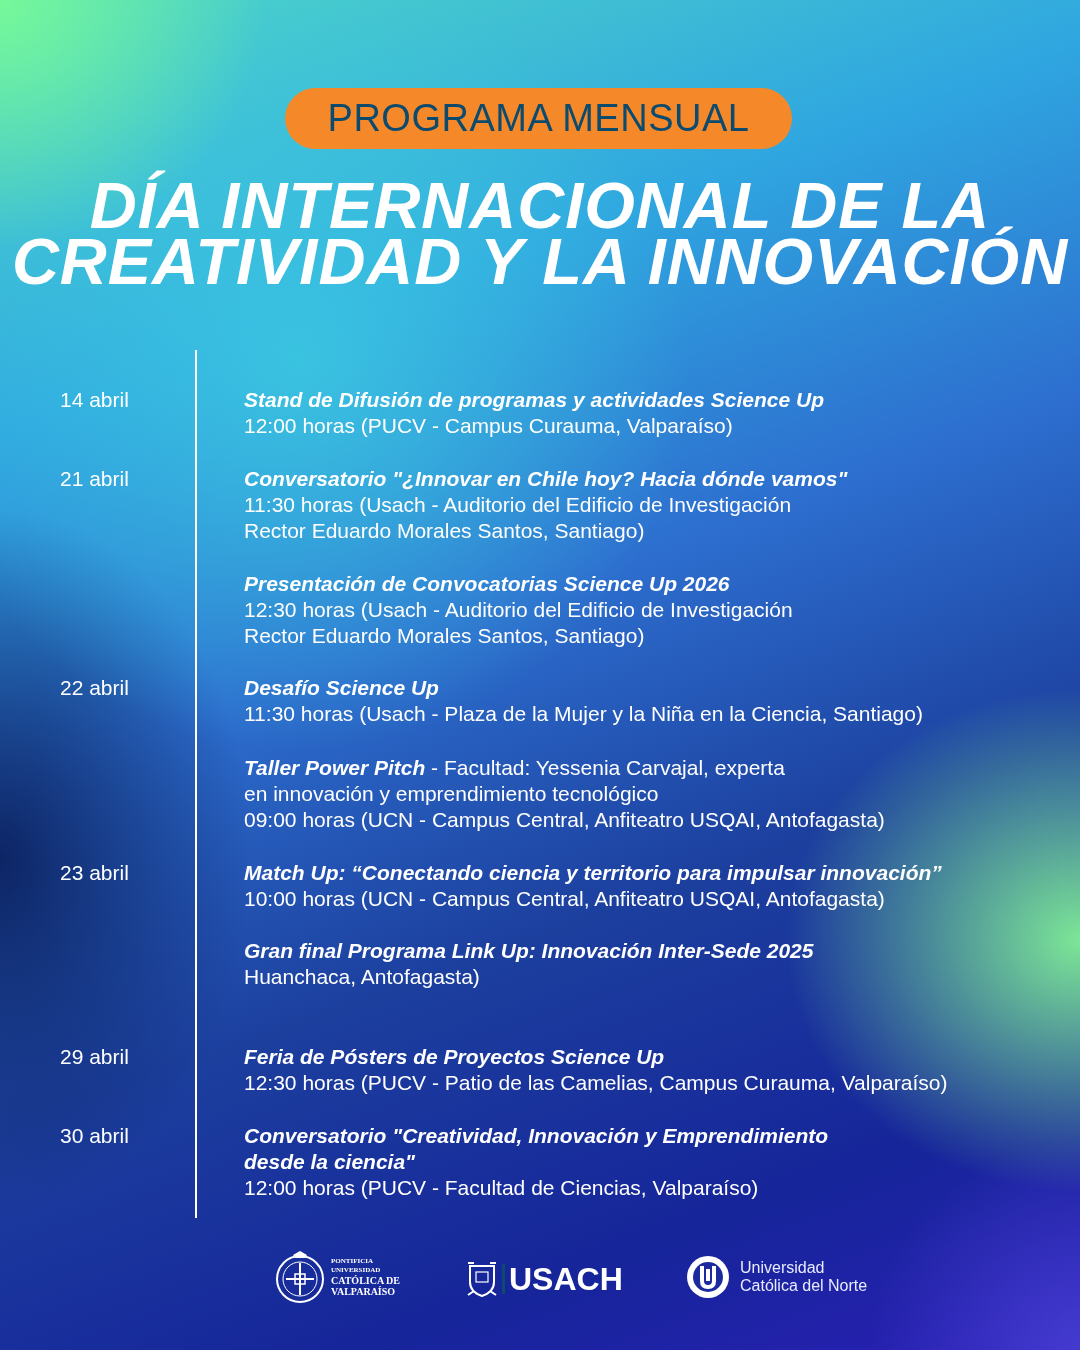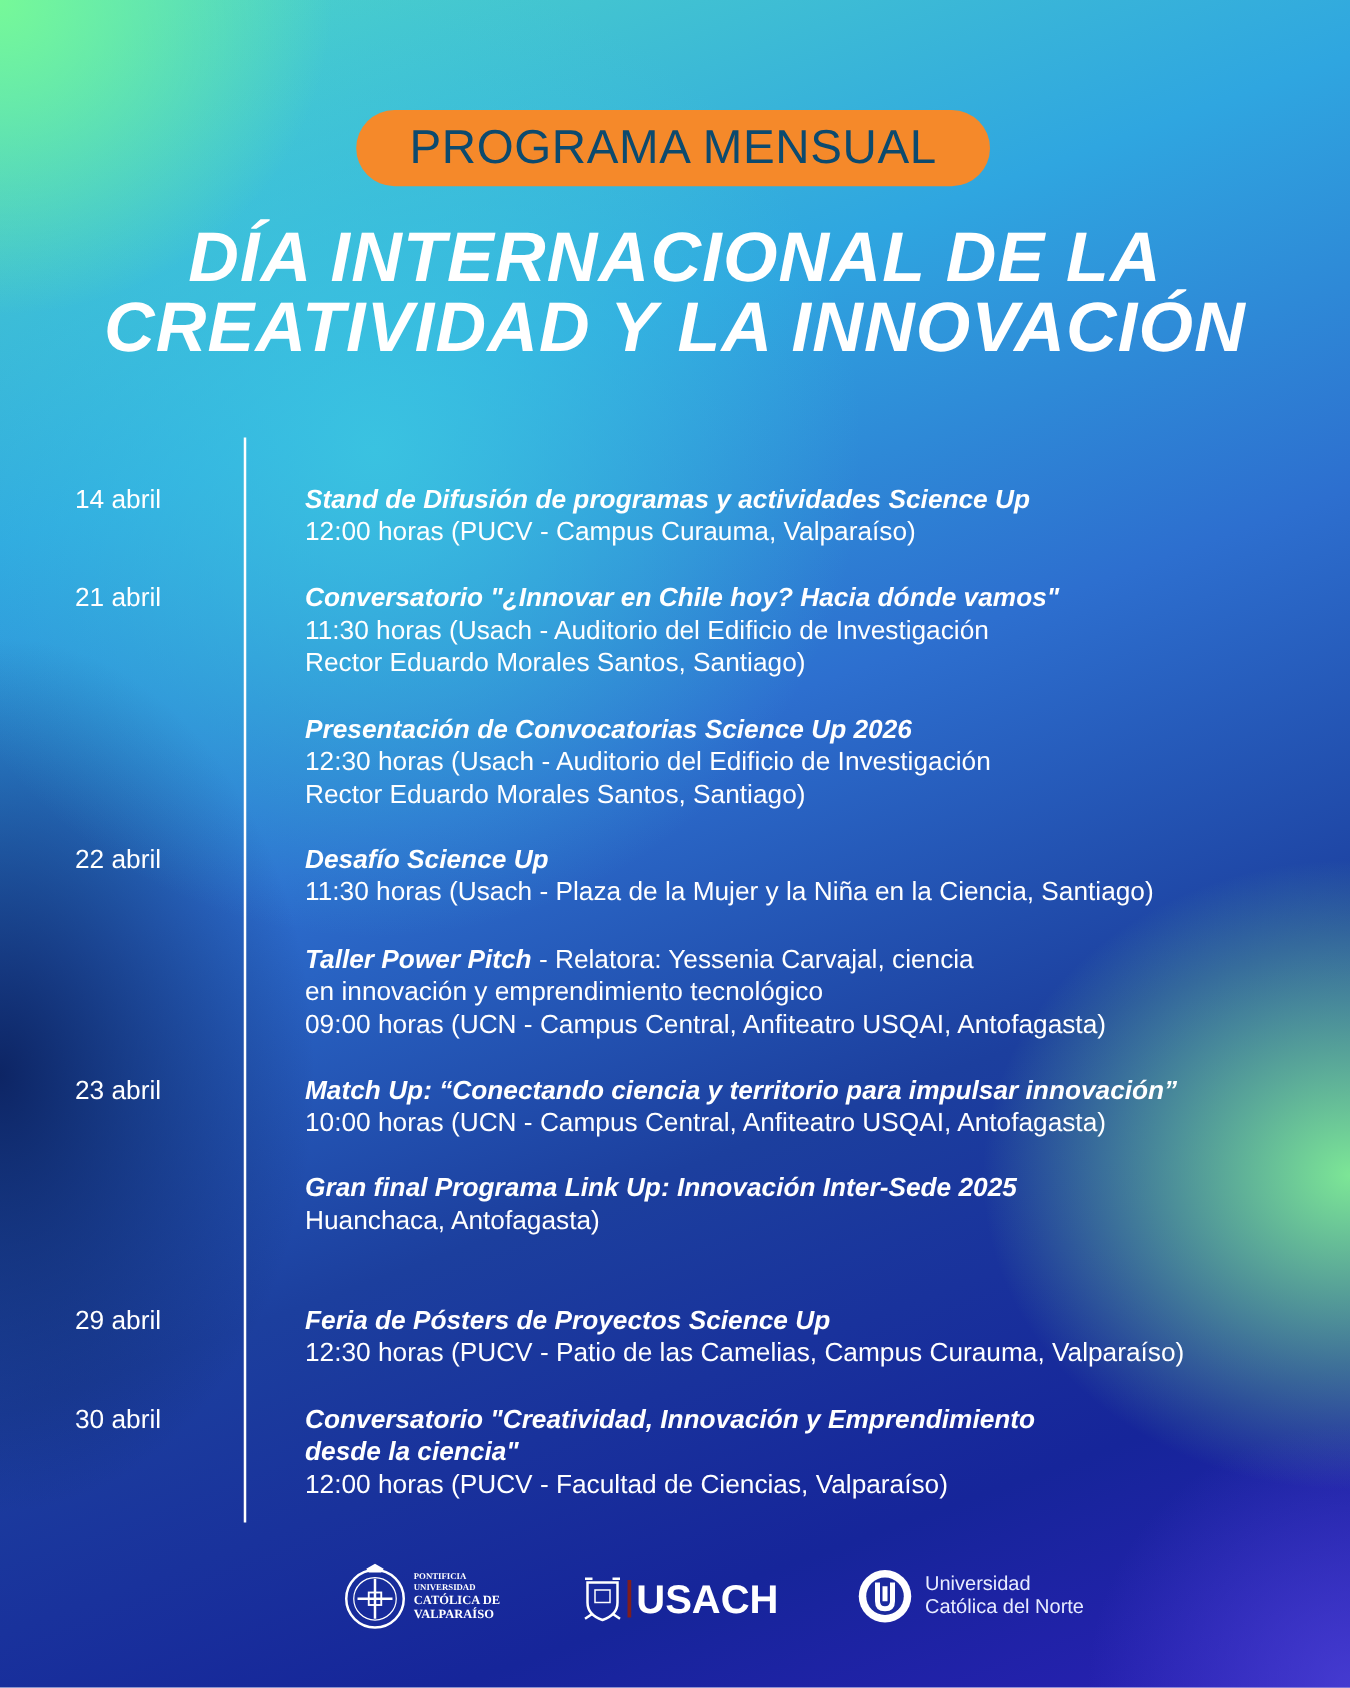--- a/index.html
+++ b/index.html
@@ -15,40 +15,40 @@
       linear-gradient(160deg, #4fd7c7 0%, #2fa6e0 25%, #2d6fcf 45%, #1c3f9e 65%, #16259a 85%, #2a1fb5 100%);
   }
   .pill {
     position:absolute; left:285px; top:88px; width:507px; height:61px;
     background:#f5892a; border-radius:31px;
     display:flex; align-items:center; justify-content:center;
     font-size:38px; letter-spacing:0.5px; color:#0c4a6e;
   }
   .title {
     position:absolute; left:0; top:178px; width:1080px; text-align:center;
-    font-weight:bold; font-style:italic; font-size:56px; line-height:56px; letter-spacing:1px;
+    font-weight:bold; font-style:italic; font-size:65px; line-height:56px; letter-spacing:1px;
   }
   .title div { white-space:nowrap; }
   .vline {
     position:absolute; left:195px; top:350px; width:2px; height:868px; background:#ffffff;
   }
   .row { position:absolute; left:0; width:1080px; }
   .date {
     position:absolute; left:60px; width:118px; text-align:left;
     font-size:21px; line-height:26px; font-weight:normal;
   }
   .event { position:absolute; left:244px; width:820px; font-size:21px; line-height:26px; }
   .event .ttl { font-weight:bold; font-style:italic; }
   .event .line { white-space:nowrap; }
   .logos { position:absolute; top:1245px; left:0; width:984px; height:70px; }
   .logo { position:absolute; display:flex; align-items:center; }
   .pucv-text { font-family:"Liberation Serif", serif; font-weight:bold; line-height:9px; margin-left:6px; }
   .pucv-text .s { font-size:7px; display:block; }
   .pucv-text .l { font-size:10px; display:block; line-height:11px; }
-  .usach-text { font-weight:bold; font-size:32px; letter-spacing:0px; margin-left:4px; border-left:3px solid #7f1d1d; padding-left:4px; line-height:30px; }
+  .usach-text { font-weight:bold; font-size:32px; letter-spacing:0px; margin-left:4px; border-left:3px solid #0c4a6e; padding-left:4px; line-height:30px; }
   .ucn-text { font-size:16px; line-height:18px; margin-left:10px; color:#e8ecff; }
 </style>
 </head>
 <body>
 
 <div class="pill">
   <span>PROGRAMA MENSUAL</span>
 </div>
 
 <div class="title">
@@ -88,21 +88,21 @@
   <div class="date">22 abril</div>
   <div class="event">
     <div class="line ttl">Desafío Science Up</div>
     <div class="line">11:30 horas (Usach - Plaza de la Mujer y la Niña en la Ciencia, Santiago)</div>
   </div>
 </div>
 
 <div class="row" style="top:755px">
   <div class="date"></div>
   <div class="event">
-    <div class="line"><span class="ttl">Taller Power Pitch</span><span> - Relatora: Yessenia Carvajal, ciencia</span></div>
+    <div class="line"><span class="ttl">Taller Power Pitch</span><span> - Facultad: Yessenia Carvajal, experta</span></div>
     <div class="line">en innovación y emprendimiento tecnológico</div>
     <div class="line">09:00 horas (UCN - Campus Central, Anfiteatro USQAI, Antofagasta)</div>
   </div>
 </div>
 
 <div class="row" style="top:860px">
   <div class="date">23 abril</div>
   <div class="event">
     <div class="line ttl">Match Up: “Conectando ciencia y territorio para impulsar innovación”</div>
     <div class="line">10:00 horas (UCN - Campus Central, Anfiteatro USQAI, Antofagasta)</div>

